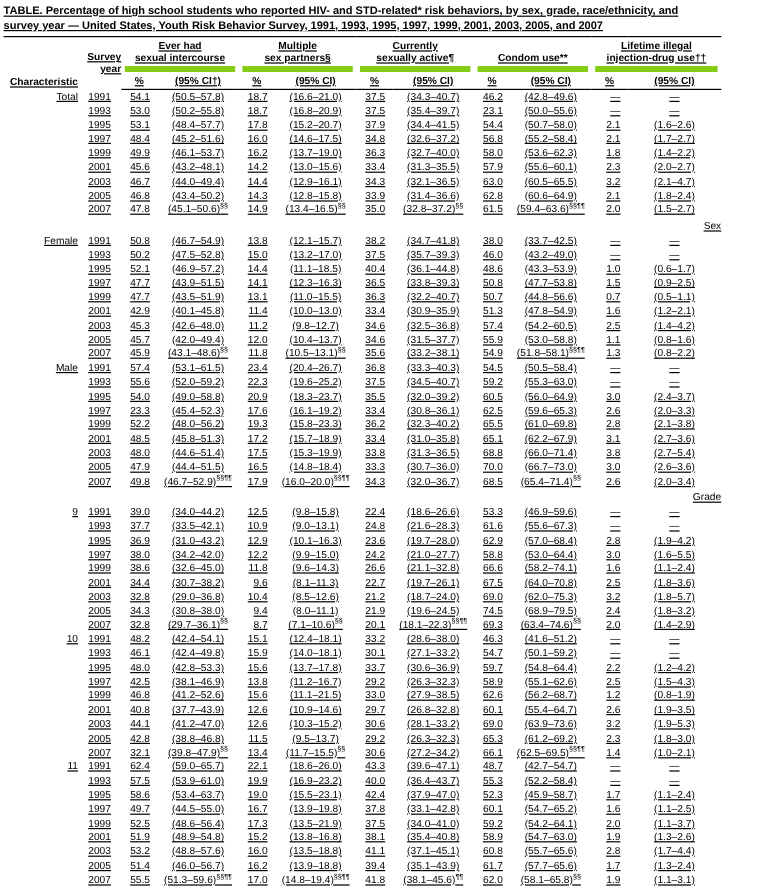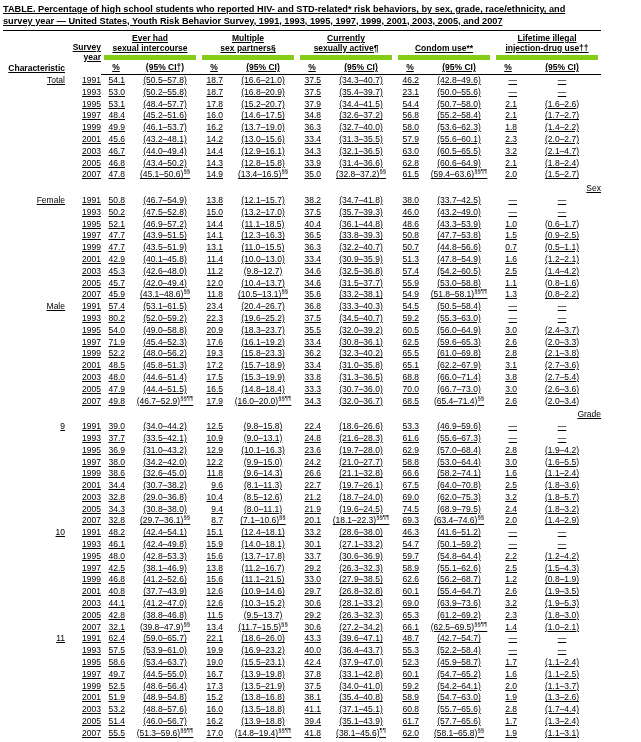--- a/index.html
+++ b/index.html
@@ -38,21 +38,21 @@
     border-bottom: 5px solid #84cc16;
     padding-bottom: 2px;
     text-align: center;
     line-height: 9.5px;
     white-space: pre-line;
   }
   .hr2 th { border-bottom: 1px solid #000; padding: 2px 0 2px 0; vertical-align: bottom; text-align: center; }
   td { font-size: 8.5px; line-height: 11.8px; padding: 0; white-space: nowrap; }
   td.char { text-align: right; padding-left: 1px; }
   td.char.indent { padding-left: 8px; }
-  td.year { text-align: right; }
+  td.year { text-align: center; }
   td.pct { text-align: right; padding-right: 6px; }
   td.ci { text-align: center; }
   tr.section-row td { padding-top: 2px; margin-left: 32px; }
   sup { font-size: 6px; line-height: 0; vertical-align: super; }
 </style>
 </head>
 <body>
 
 <div class="page">
   <div>
@@ -379,21 +379,21 @@
           <td class="pct">36.8</td>
           <td class="ci">(33.3–40.3)</td>
           <td class="pct">54.5</td>
           <td class="ci">(50.5–58.4)</td>
           <td class="pct">—</td>
           <td class="ci">—</td>
         </tr>
         <tr>
           <td class="char indent"></td>
           <td class="year">1993</td>
-          <td class="pct">80.2</td>
+          <td class="pct">55.6</td>
           <td class="ci">(52.0–59.2)</td>
           <td class="pct">22.3</td>
           <td class="ci">(19.6–25.2)</td>
           <td class="pct">37.5</td>
           <td class="ci">(34.5–40.7)</td>
           <td class="pct">59.2</td>
           <td class="ci">(55.3–63.0)</td>
           <td class="pct">—</td>
           <td class="ci">—</td>
         </tr>
@@ -407,21 +407,21 @@
           <td class="pct">35.5</td>
           <td class="ci">(32.0–39.2)</td>
           <td class="pct">60.5</td>
           <td class="ci">(56.0–64.9)</td>
           <td class="pct">3.0</td>
           <td class="ci">(2.4–3.7)</td>
         </tr>
         <tr>
           <td class="char indent"></td>
           <td class="year">1997</td>
-          <td class="pct">71.9</td>
+          <td class="pct">23.3</td>
           <td class="ci">(45.4–52.3)</td>
           <td class="pct">17.6</td>
           <td class="ci">(16.1–19.2)</td>
           <td class="pct">33.4</td>
           <td class="ci">(30.8–36.1)</td>
           <td class="pct">62.5</td>
           <td class="ci">(59.6–65.3)</td>
           <td class="pct">2.6</td>
           <td class="ci">(2.0–3.3)</td>
         </tr>

